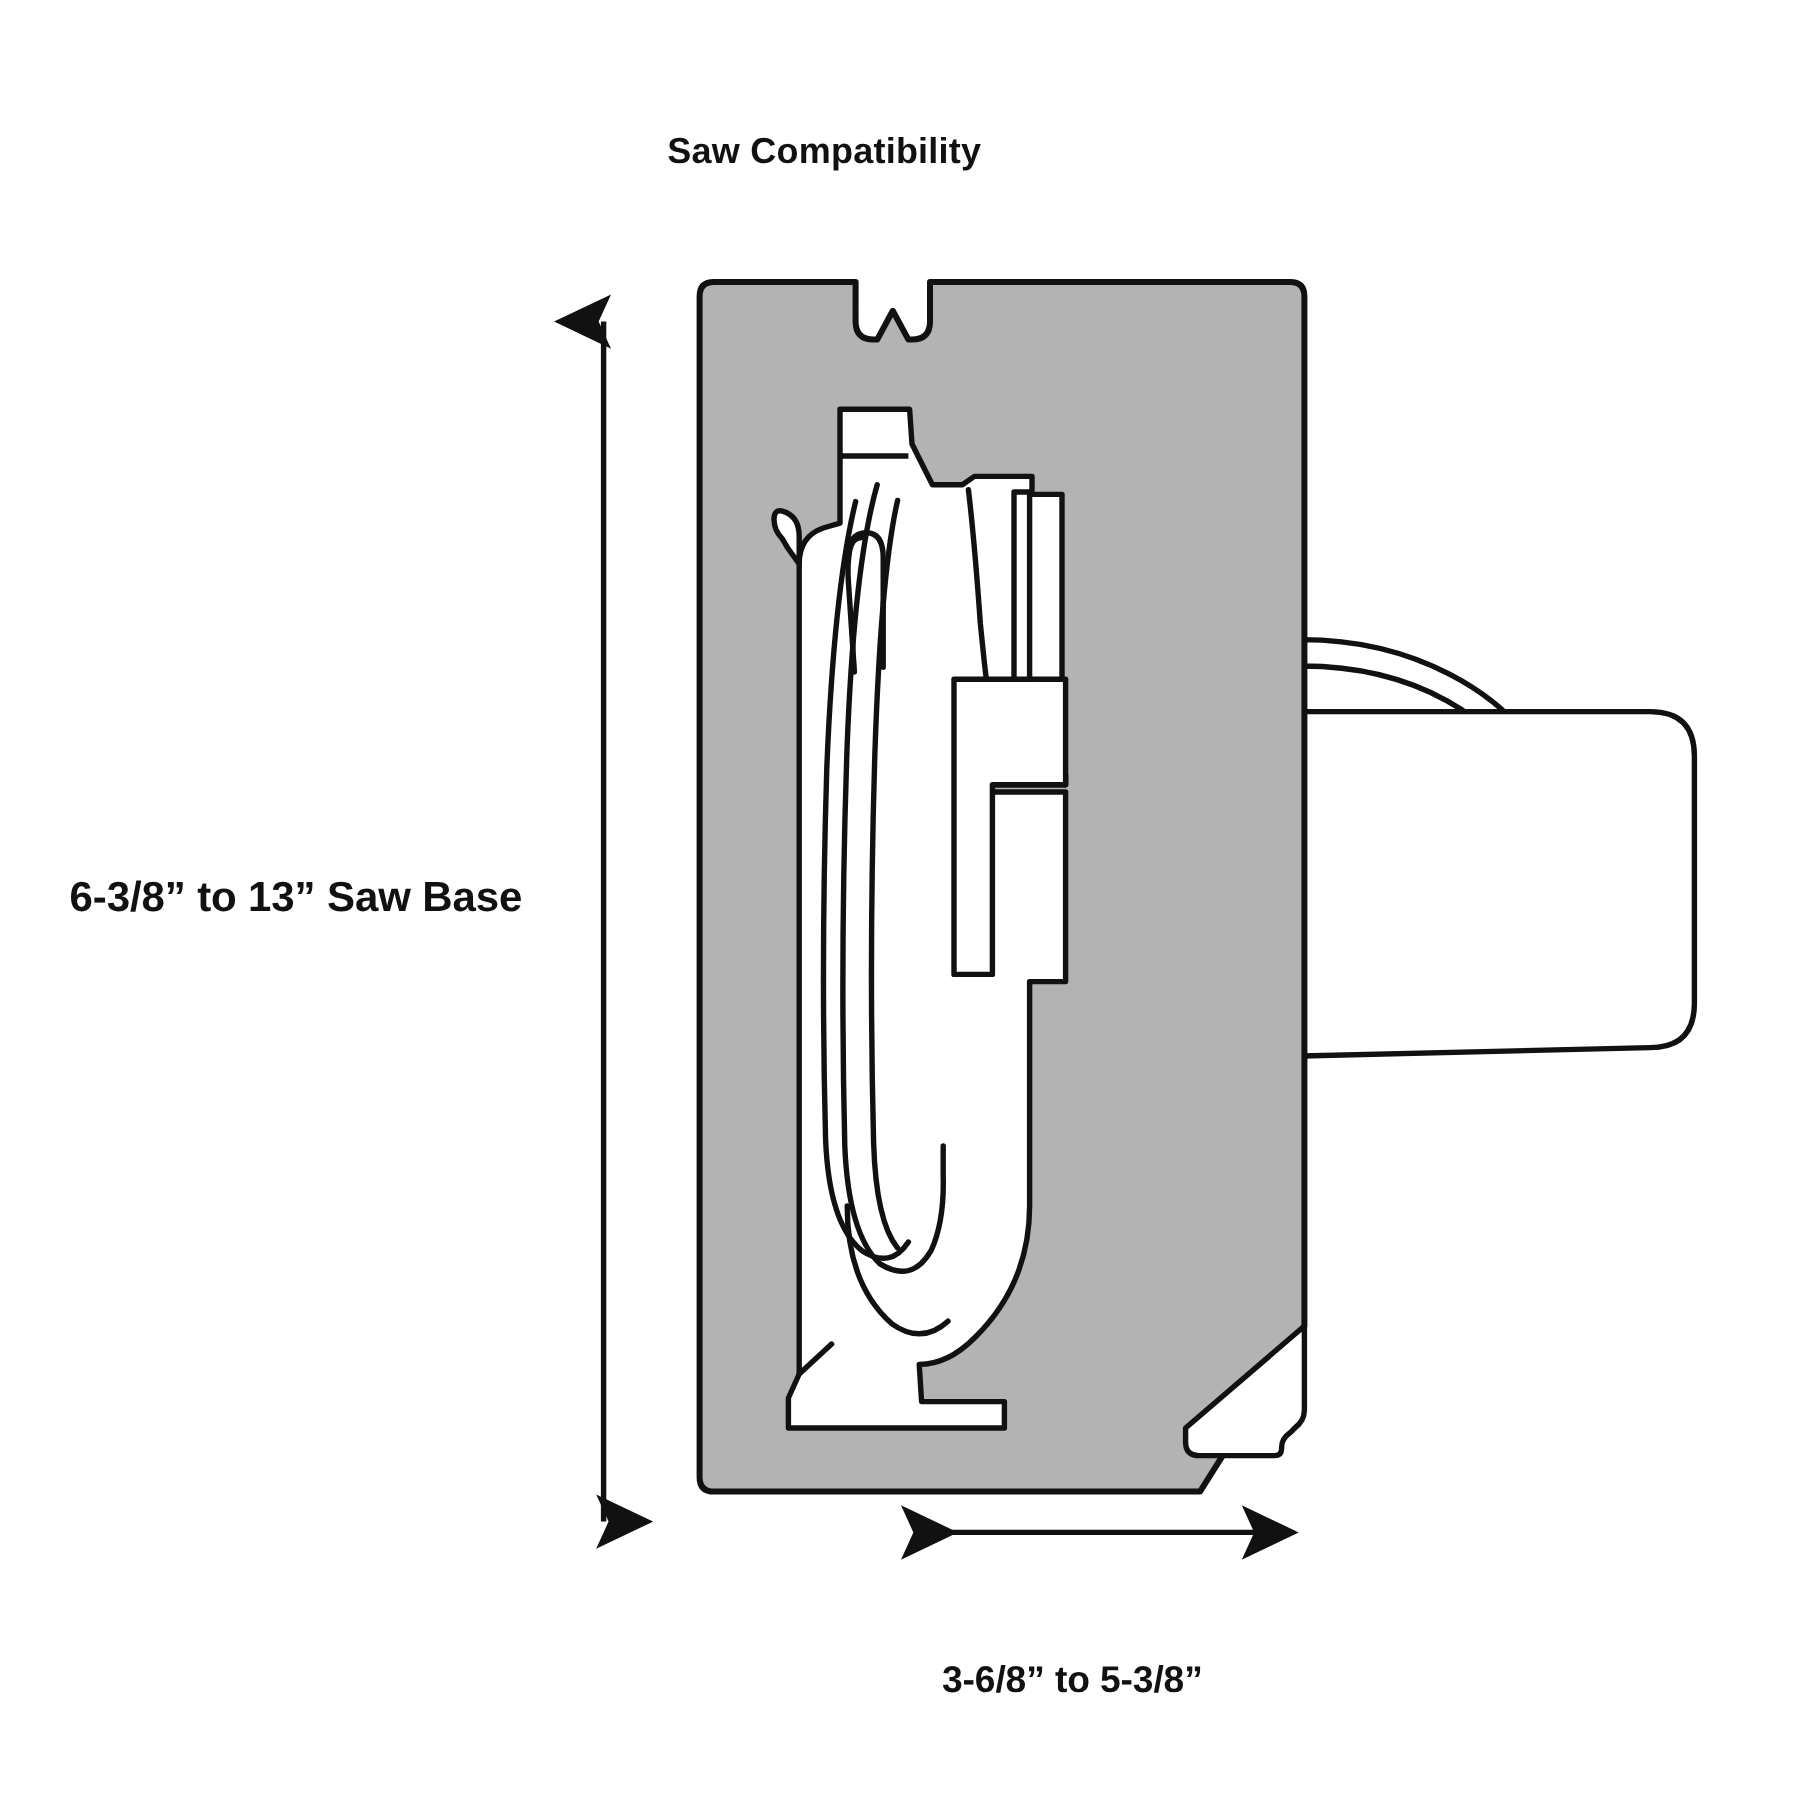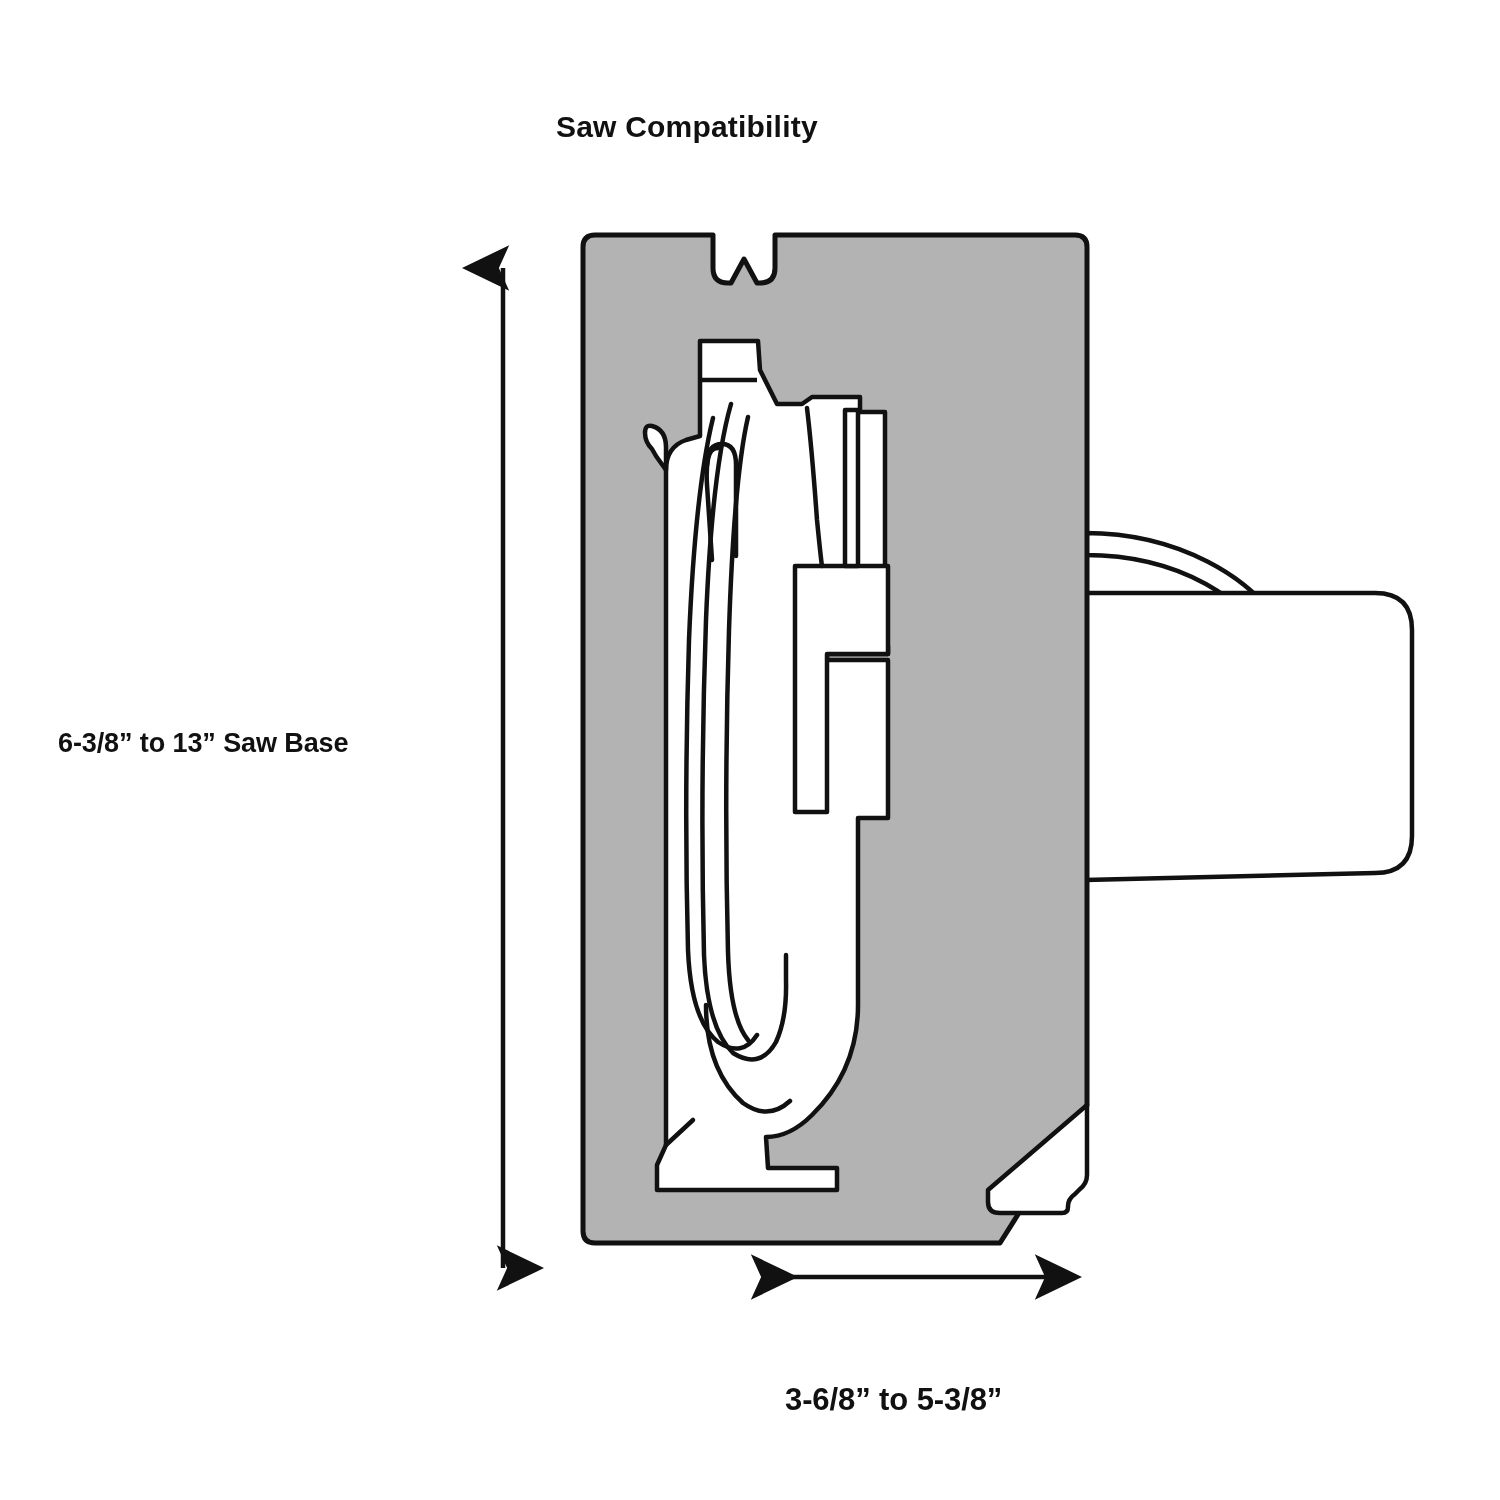--- a/index.html
+++ b/index.html
@@ -48,21 +48,21 @@
   #title-text {
     left: 556px;
     top: 110px;
     font-size: 30px;
     letter-spacing: 0.2px;
   }
 
   #vertical-dim-label {
     left: 58px;
     top: 728px;
-    font-size: 27px;
+    font-size: 35px;
   }
 
   #horizontal-dim-caption {
     left: 785px;
     top: 1300px;
     font-size: 31px;
     line-height: 40px;
   }
   #horizontal-dim-caption .cap-line { display: block; }
 

